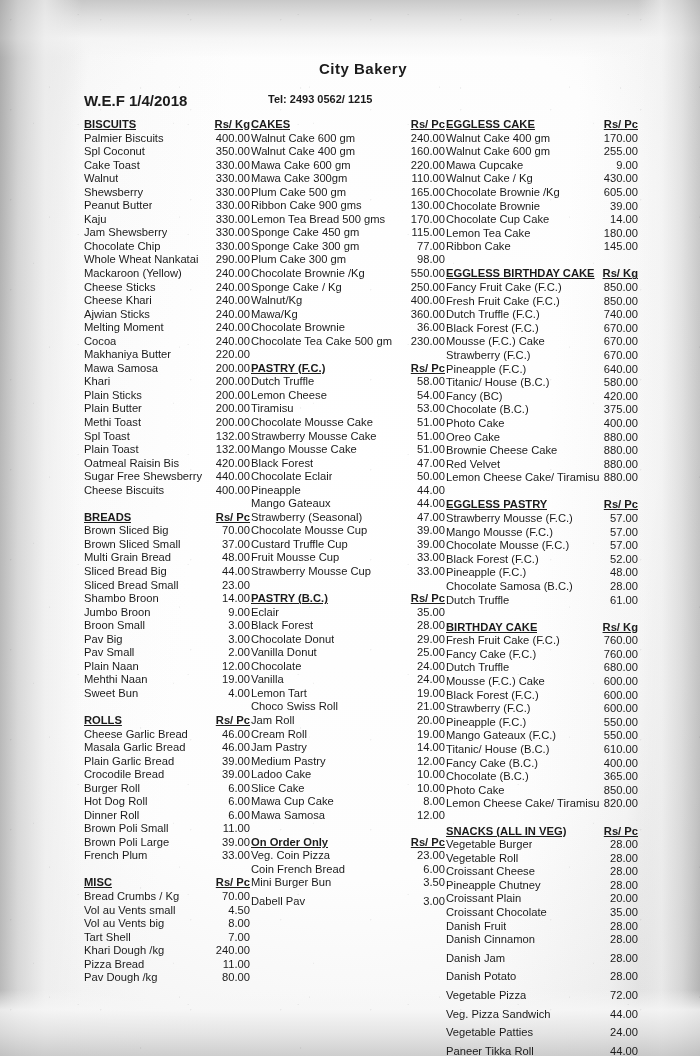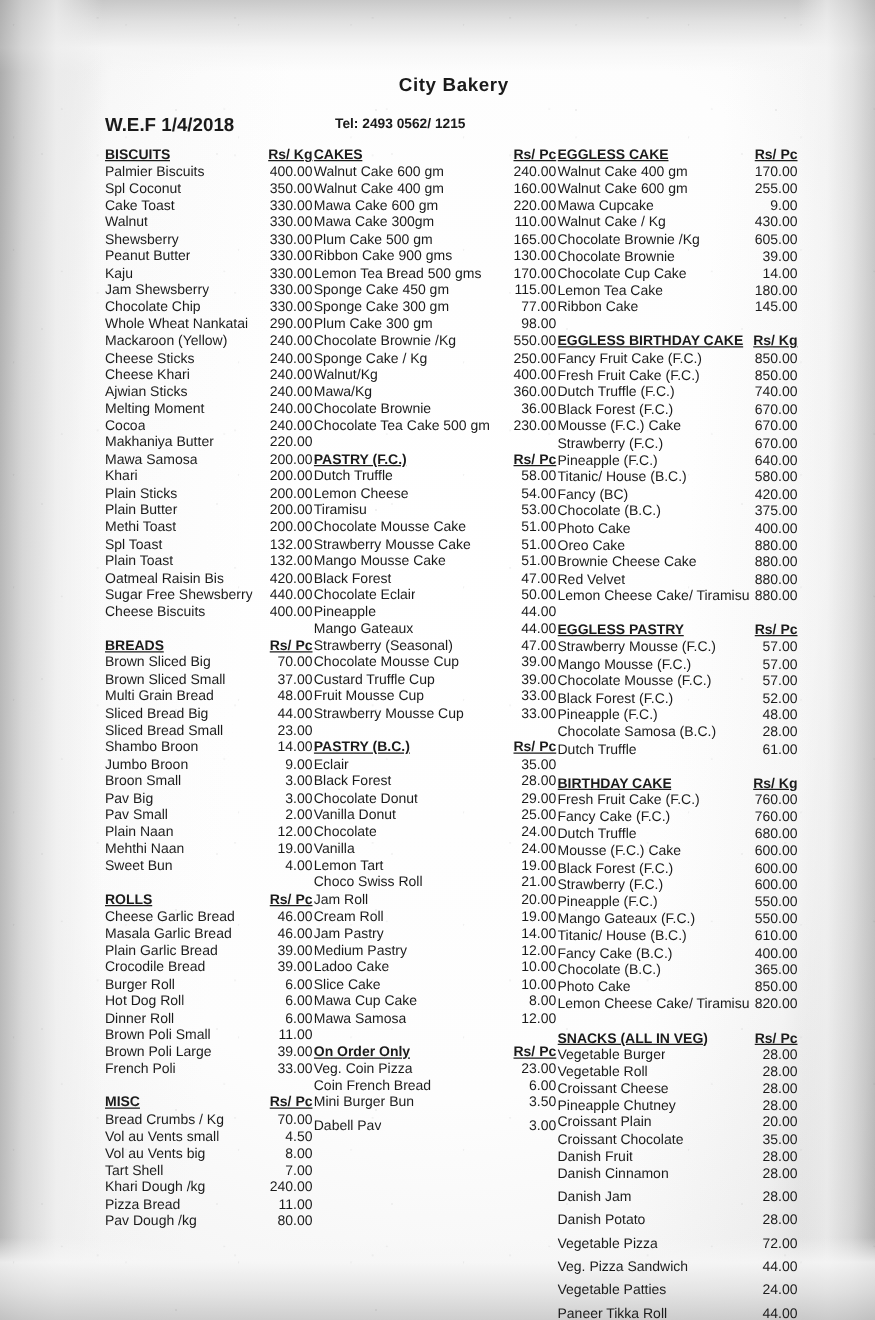--- a/index.html
+++ b/index.html
@@ -359,21 +359,21 @@
           </div>
           <div class="row">
             <span class="nm">Brown Poli Small</span>
             <span class="pr">11.00</span>
           </div>
           <div class="row">
             <span class="nm">Brown Poli Large</span>
             <span class="pr">39.00</span>
           </div>
           <div class="row">
-            <span class="nm">French Poli</span>
+            <span class="nm">French Plum</span>
             <span class="pr">33.00</span>
           </div>
           <div class="spacer"></div>
           <div class="row head">
             <span class="nm">MISC</span>
             <span class="pr">Rs/ Pc</span>
           </div>
           <div class="row">
             <span class="nm">Bread Crumbs / Kg</span>
             <span class="pr">70.00</span>

